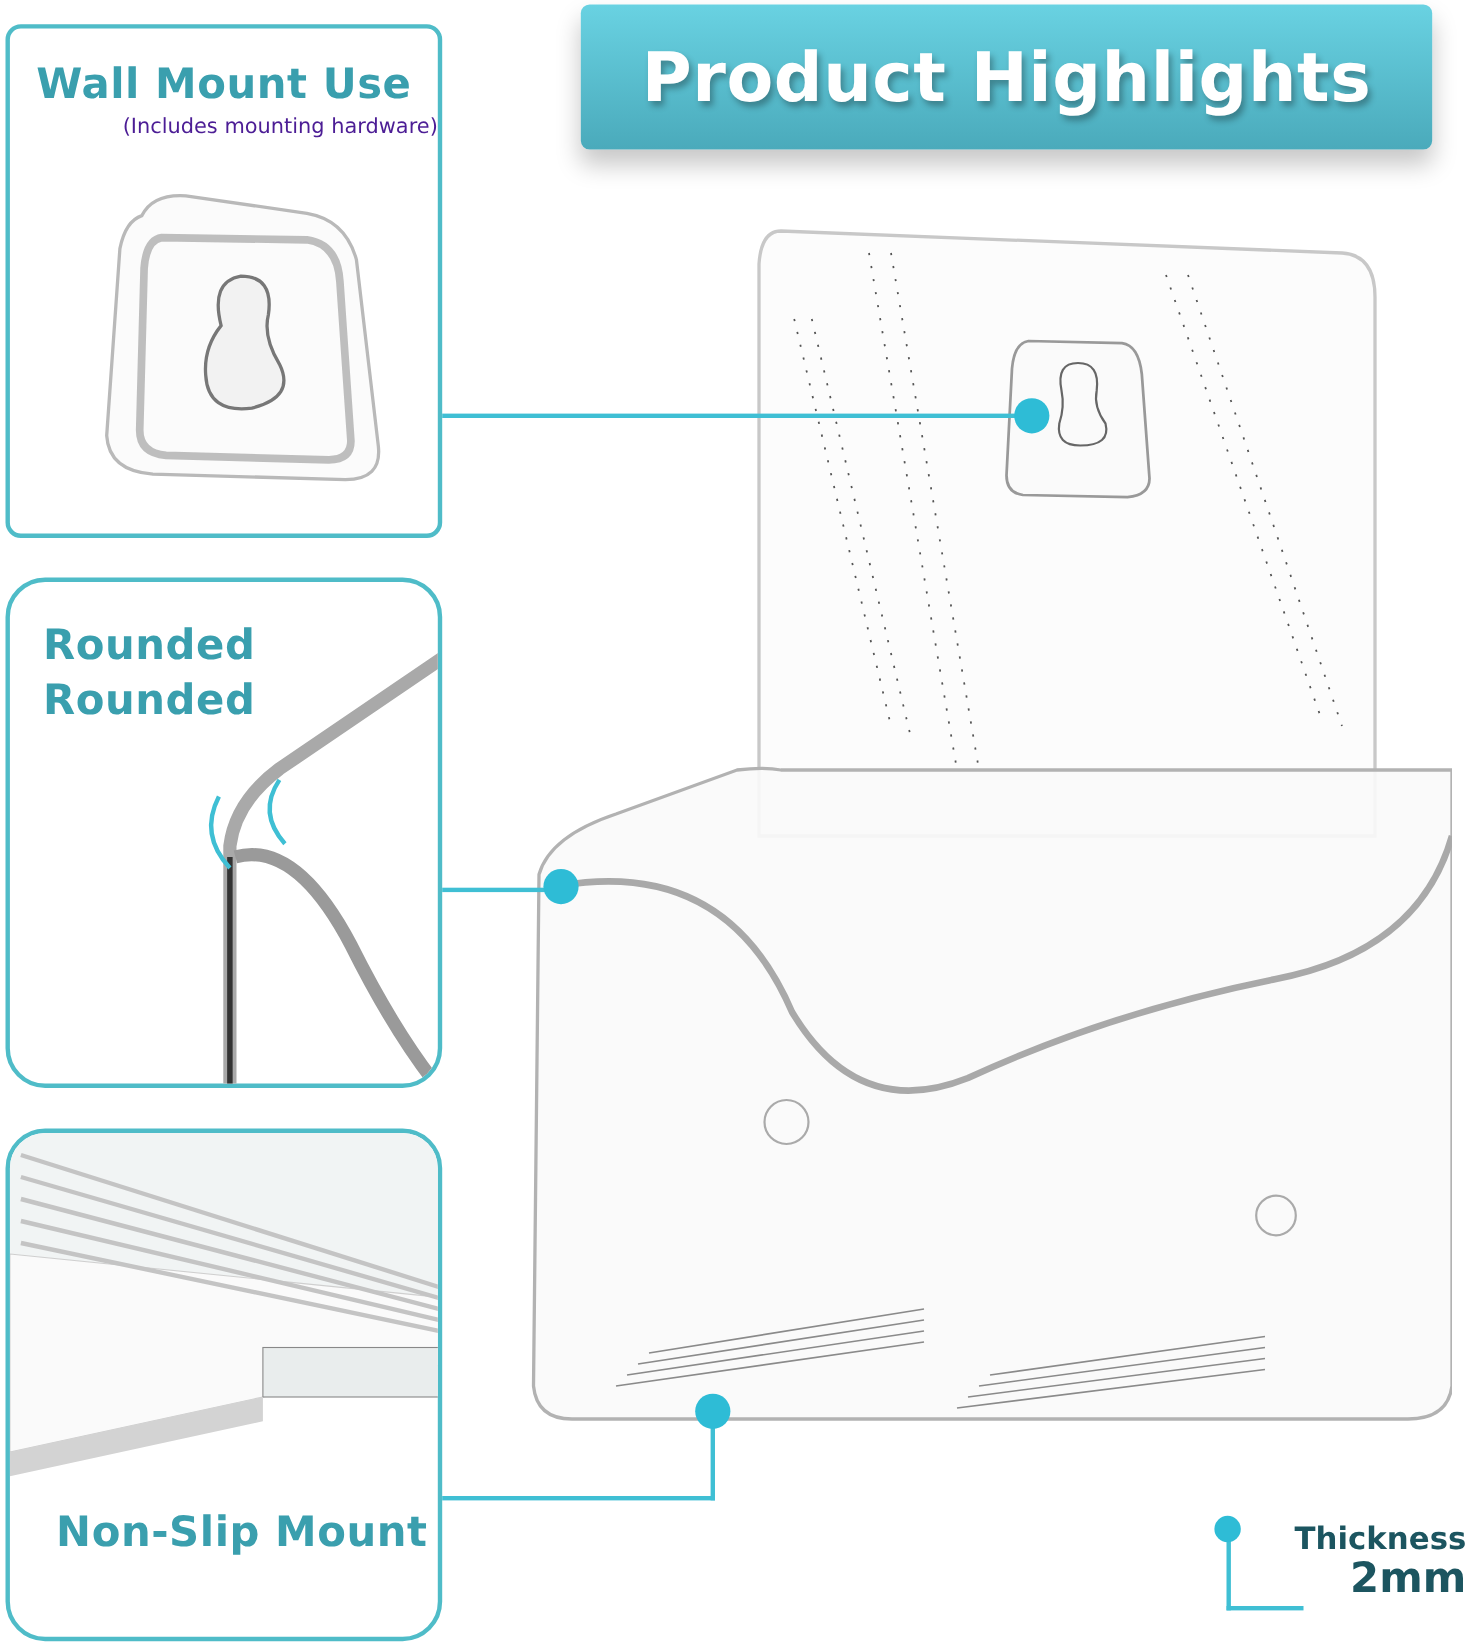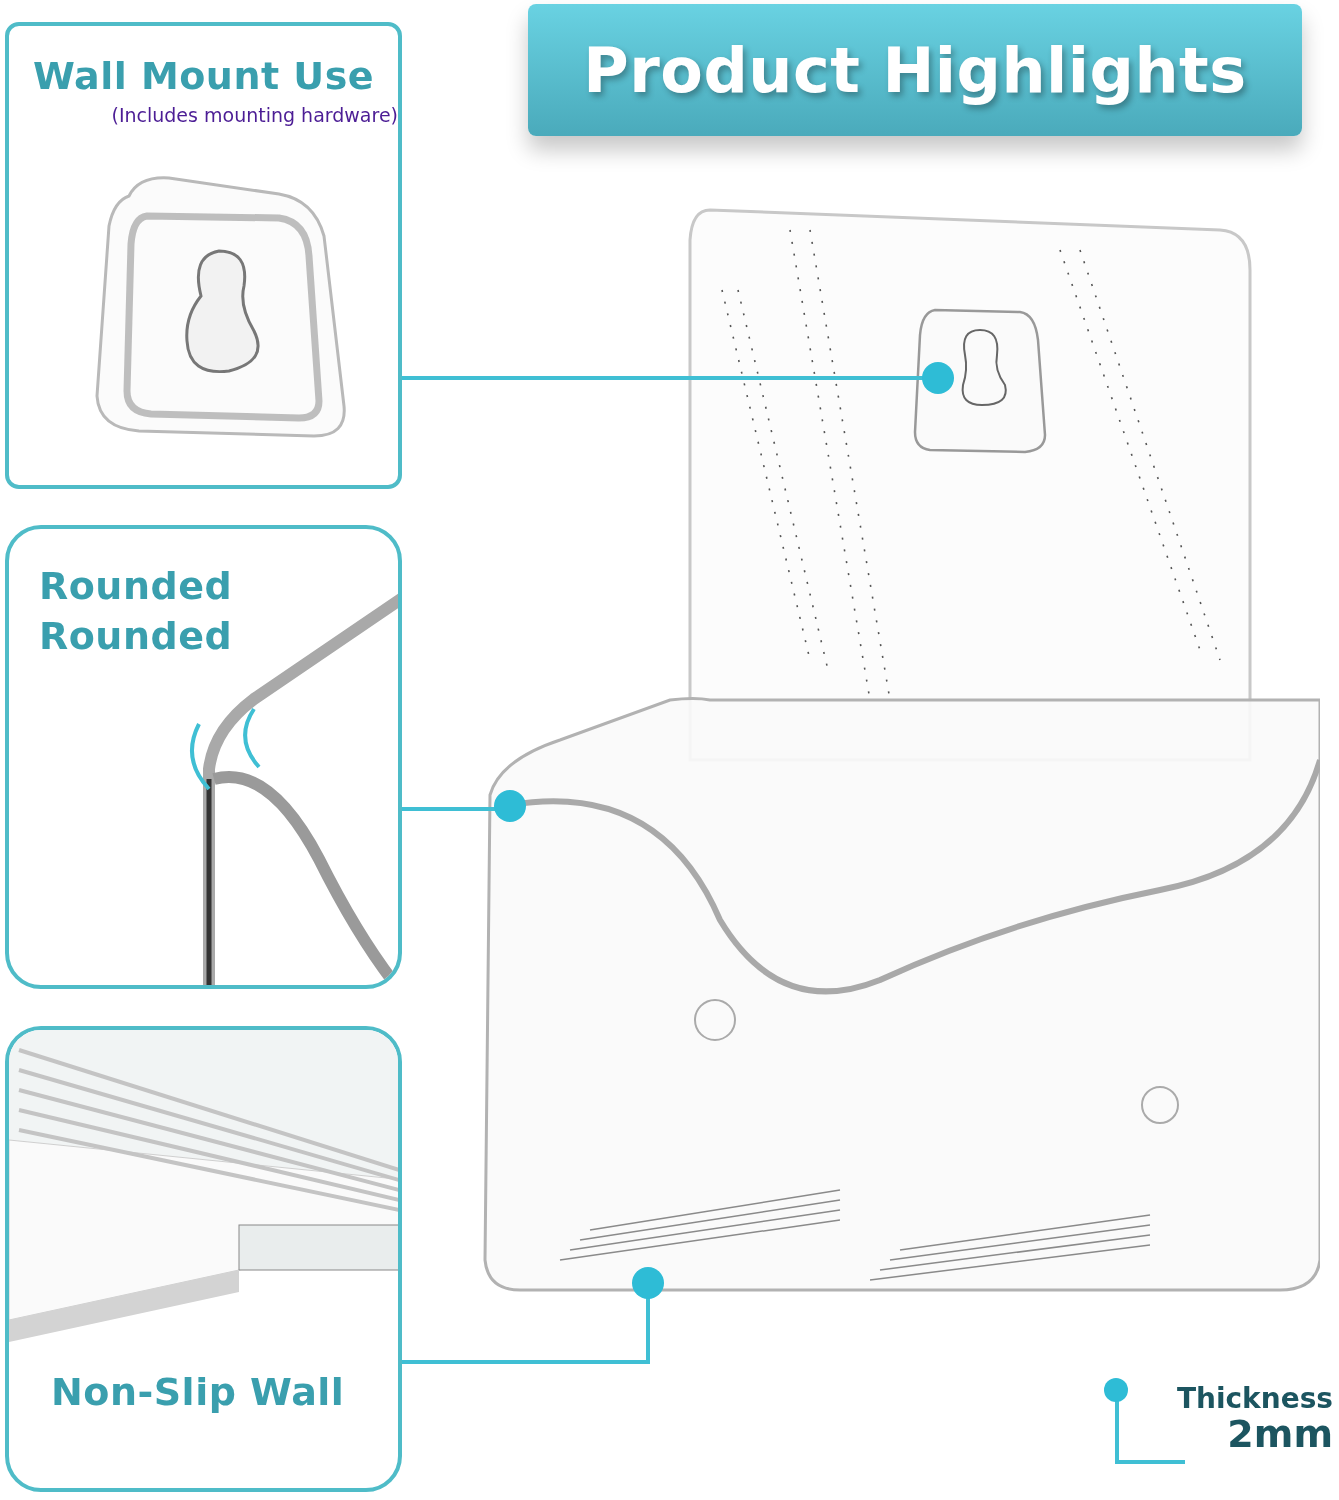--- a/index.html
+++ b/index.html
@@ -76,21 +76,21 @@
     <g stroke="#c4c4c4" stroke-width="4">
       <line x1="10" y1="20" x2="390" y2="140"></line>
         <line x1="10" y1="40" x2="390" y2="150"></line>
       <line x1="10" y1="60" x2="390" y2="160"></line>
         <line x1="10" y1="80" x2="390" y2="170"></line>
       <line x1="10" y1="100" x2="390" y2="180"></line>
     </g>
     <rect x="230" y="195" width="167" height="45" fill="#e9eded" stroke="#888"></rect>
     <polygon points="0,290 230,240 230,262 0,312" fill="#d3d3d3"></polygon>
   </svg>
-  <div class="panel-title" id="slot-title">Non-Slip Wall</div>
+  <div class="panel-title" id="slot-title">Non-Slip Mount</div>
 </div>
 
 <svg class="product" style="left:460px;top:200px" width="860" height="1270" viewBox="0 0 860 1270">
 
   <path d="M250 10 L760 30 Q790 32 790 70 L790 560 L230 560 L230 40 Q232 10 250 10 Z" fill="#fcfcfc" stroke="#c8c8c8" stroke-width="3"></path>
 
   <g fill="none" stroke="#555" stroke-width="1.6">
     <path d="M330 30 L410 500" stroke-dasharray="2 10"></path>
     <path d="M350 30 L430 500" stroke-dasharray="2 10"></path>
     <path d="M262 90 L350 460" stroke-dasharray="2 10"></path>

